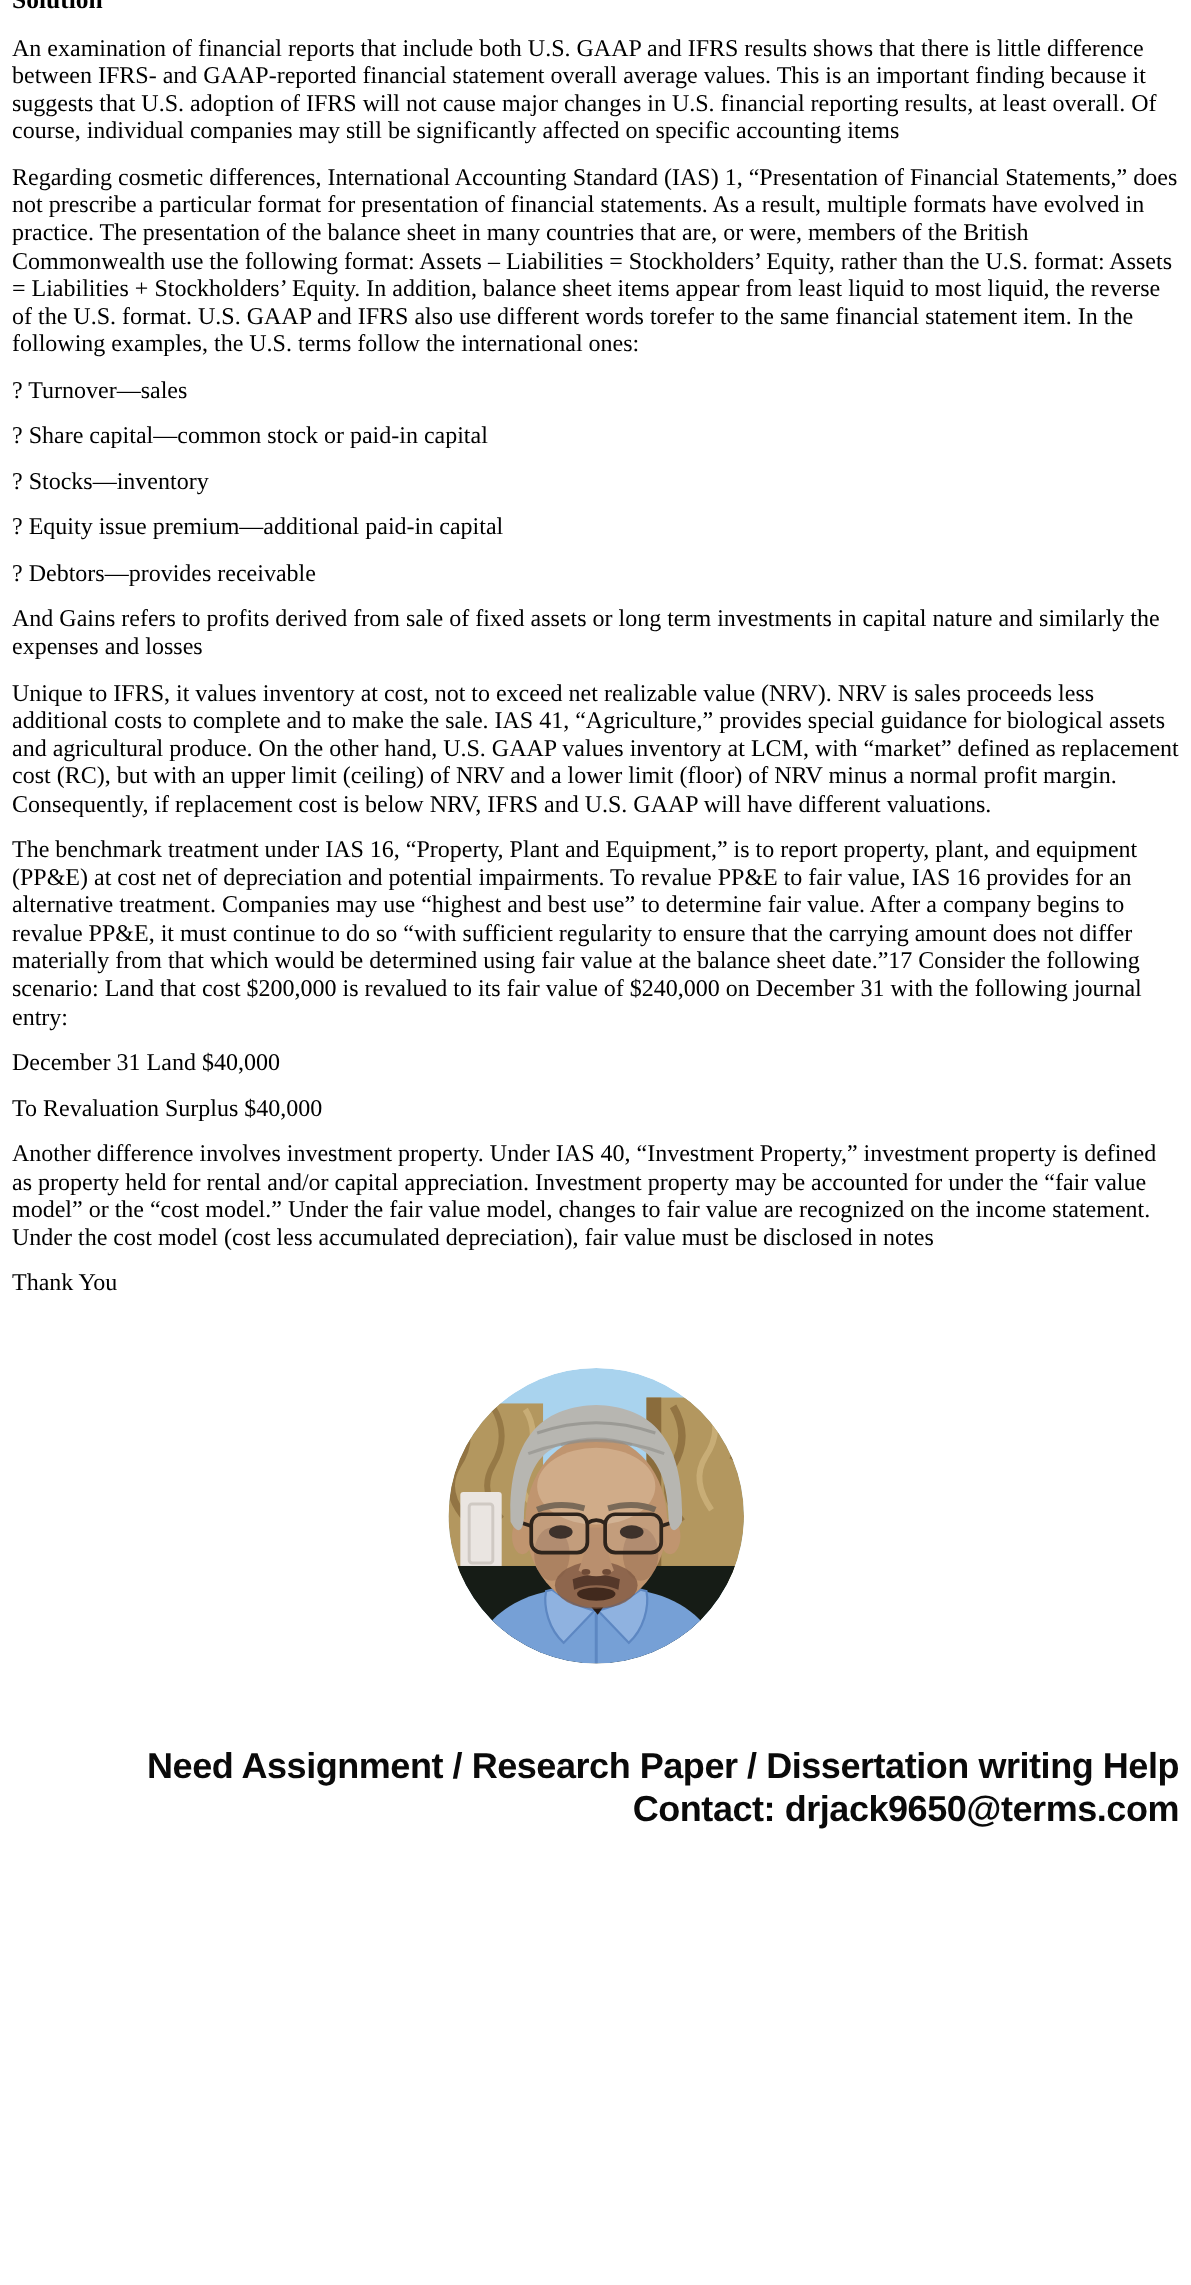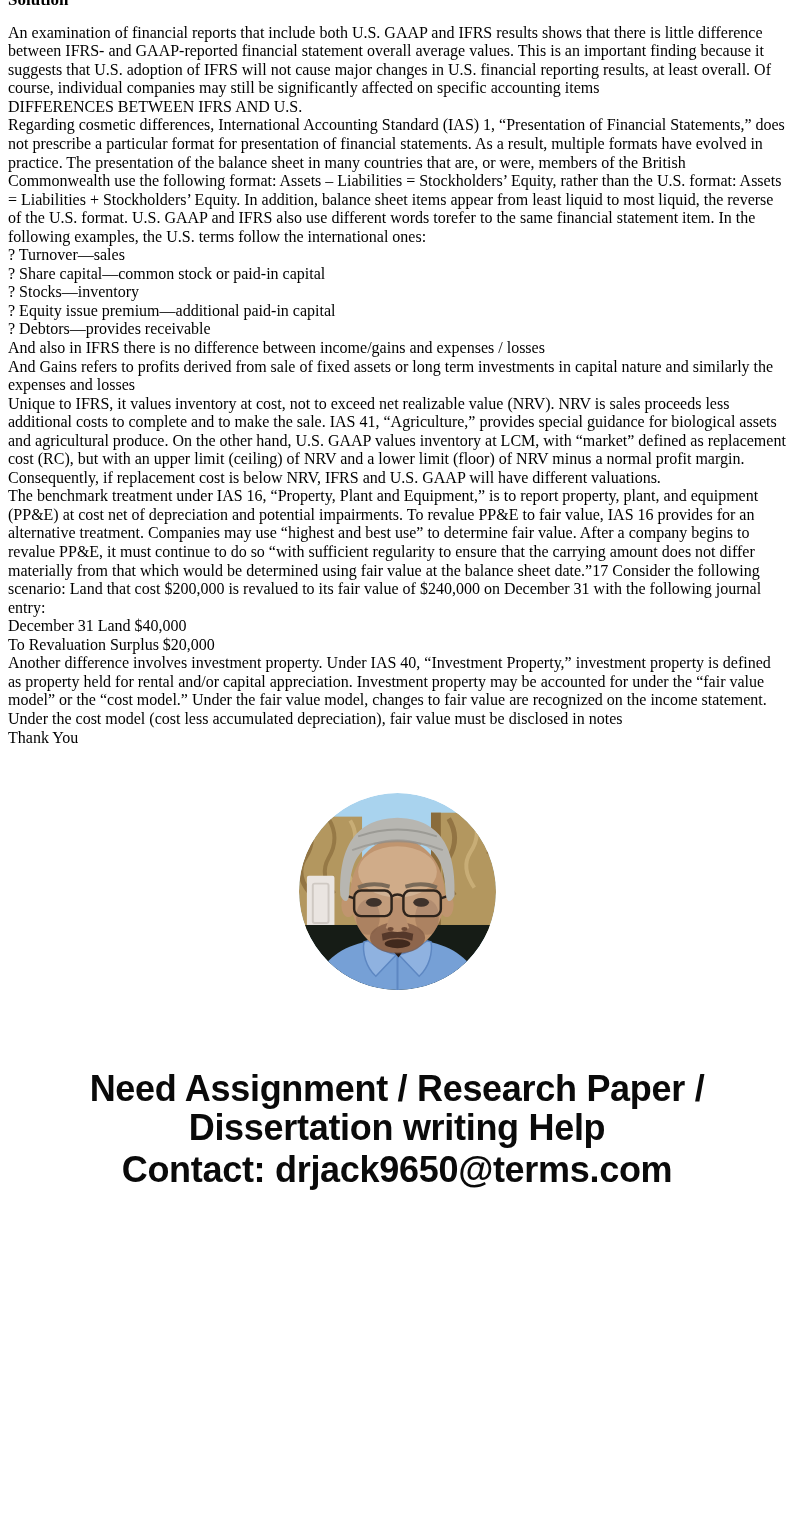--- a/index.html
+++ b/index.html
@@ -1,47 +1,45 @@
 <!DOCTYPE html>
 <html style="--sky: #a9d3ee; --curtain: #b3975f; --curtainDark: #8a6c3c; --curtainLight: #cdb37c; --plate: #eae5e1; --dark: #161c16; --skin: #c0956f; --skinLight: #d2ae8c; --skinShadow: #7d5741; --mouthShadow: #41291d; --hair: #b7b6b1; --hairDark: #8f8e89; --frame: #2e241c; --shirt: #76a0d6; --shirtLight: #8fb2e0; --shirtDark: #5d87c2;"><head>
 <meta charset="utf-8">
 <style>
   html, body { margin: 0; padding: 0; background: #ffffff; color: #000000; }
   body { font-family: "Liberation Serif", serif; font-size: 16px; min-height: 1523px; }
   .page { width: 794px; box-sizing: border-box; padding: 0 8px 18px; margin-top: -10px; }
-  p { margin: 0 0; line-height: 1.16; }
+  p { margin: 12px 0; line-height: 1.16; }
   .heading { font-weight: bold; font-size: 17px; margin-top: 0; margin-bottom: 14px; }
   .avatar-row { display: flex; justify-content: center; margin: 46px 0 0 0; }
   .avatar { width: 197px; height: 197px; border-radius: 50%; overflow: hidden; display: block; }
-  .footer { margin-top: 80px; text-align: center; font-family: "Liberation Sans", sans-serif;
-            font-weight: bold; font-size: 36px; line-height: 1.08; letter-spacing: -0.3px; color: #0a0a0a; }
+  .footer { margin-top: 56px; text-align: right; font-family: "Liberation Sans", sans-serif;
+            font-weight: bold; font-size: 24px; line-height: 1.08; letter-spacing: -0.3px; color: #0a0a0a; }
   .footer-contact { margin-top: 3px; }
 </style>
 </head>
 <body>
 
 <div class="page">
 
   <p class="heading">Solution</p>
 
   <div>
       <p>An examination of financial reports that include both U.S. GAAP and IFRS results shows that there is little difference between IFRS- and GAAP-reported financial statement overall average values. This is an important finding because it suggests that U.S. adoption of IFRS will not cause major changes in U.S. financial reporting results, at least overall. Of course, individual companies may still be significantly affected on specific accounting items</p>
-      <p>DIFFERENCES BETWEEN IFRS AND U.S.</p>
       <p>Regarding cosmetic differences, International Accounting Standard (IAS) 1, “Presentation of Financial Statements,” does not prescribe a particular format for presentation of financial statements. As a result, multiple formats have evolved in practice. The presentation of the balance sheet in many countries that are, or were, members of the British Commonwealth use the following format: Assets – Liabilities = Stockholders’ Equity, rather than the U.S. format: Assets = Liabilities + Stockholders’ Equity. In addition, balance sheet items appear from least liquid to most liquid, the reverse of the U.S. format. U.S. GAAP and IFRS also use different words torefer to the same financial statement item. In the following examples, the U.S. terms follow the international ones:</p>
       <p>? Turnover—sales</p>
       <p>? Share capital—common stock or paid-in capital</p>
       <p>? Stocks—inventory</p>
       <p>? Equity issue premium—additional paid-in capital</p>
       <p>? Debtors—provides receivable</p>
-      <p>And also in IFRS there is no difference between income/gains and expenses / losses</p>
       <p>And Gains refers to profits derived from sale of fixed assets or long term investments in capital nature and similarly the expenses and losses</p>
       <p>Unique to IFRS, it values inventory at cost, not to exceed net realizable value (NRV). NRV is sales proceeds less additional costs to complete and to make the sale. IAS 41, “Agriculture,” provides special guidance for biological assets and agricultural produce. On the other hand, U.S. GAAP values inventory at LCM, with “market” defined as replacement cost (RC), but with an upper limit (ceiling) of NRV and a lower limit (floor) of NRV minus a normal profit margin. Consequently, if replacement cost is below NRV, IFRS and U.S. GAAP will have different valuations.</p>
       <p>The benchmark treatment under IAS 16, “Property, Plant and Equipment,” is to report property, plant, and equipment (PP&amp;E) at cost net of depreciation and potential impairments. To revalue PP&amp;E to fair value, IAS 16 provides for an alternative treatment. Companies may use “highest and best use” to determine fair value. After a company begins to revalue PP&amp;E, it must continue to do so “with sufficient regularity to ensure that the carrying amount does not differ materially from that which would be determined using fair value at the balance sheet date.”17 Consider the following scenario: Land that cost $200,000 is revalued to its fair value of $240,000 on December 31 with the following journal entry:</p>
       <p>December 31 Land $40,000</p>
-      <p>To Revaluation Surplus $20,000</p>
+      <p>To Revaluation Surplus $40,000</p>
       <p>Another difference involves investment property. Under IAS 40, “Investment Property,” investment property is defined as property held for rental and/or capital appreciation. Investment property may be accounted for under the “fair value model” or the “cost model.” Under the fair value model, changes to fair value are recognized on the income statement. Under the cost model (cost less accumulated depreciation), fair value must be disclosed in notes</p>
       <p>Thank You</p>
     </div>
 
   <div class="avatar-row">
     <svg class="avatar" viewBox="0 0 200 200" xmlns="http://www.w3.org/2000/svg" role="img">
       <defs>
           <clipPath id="circ">
             <circle cx="100" cy="100" r="100"></circle>
           </clipPath>

